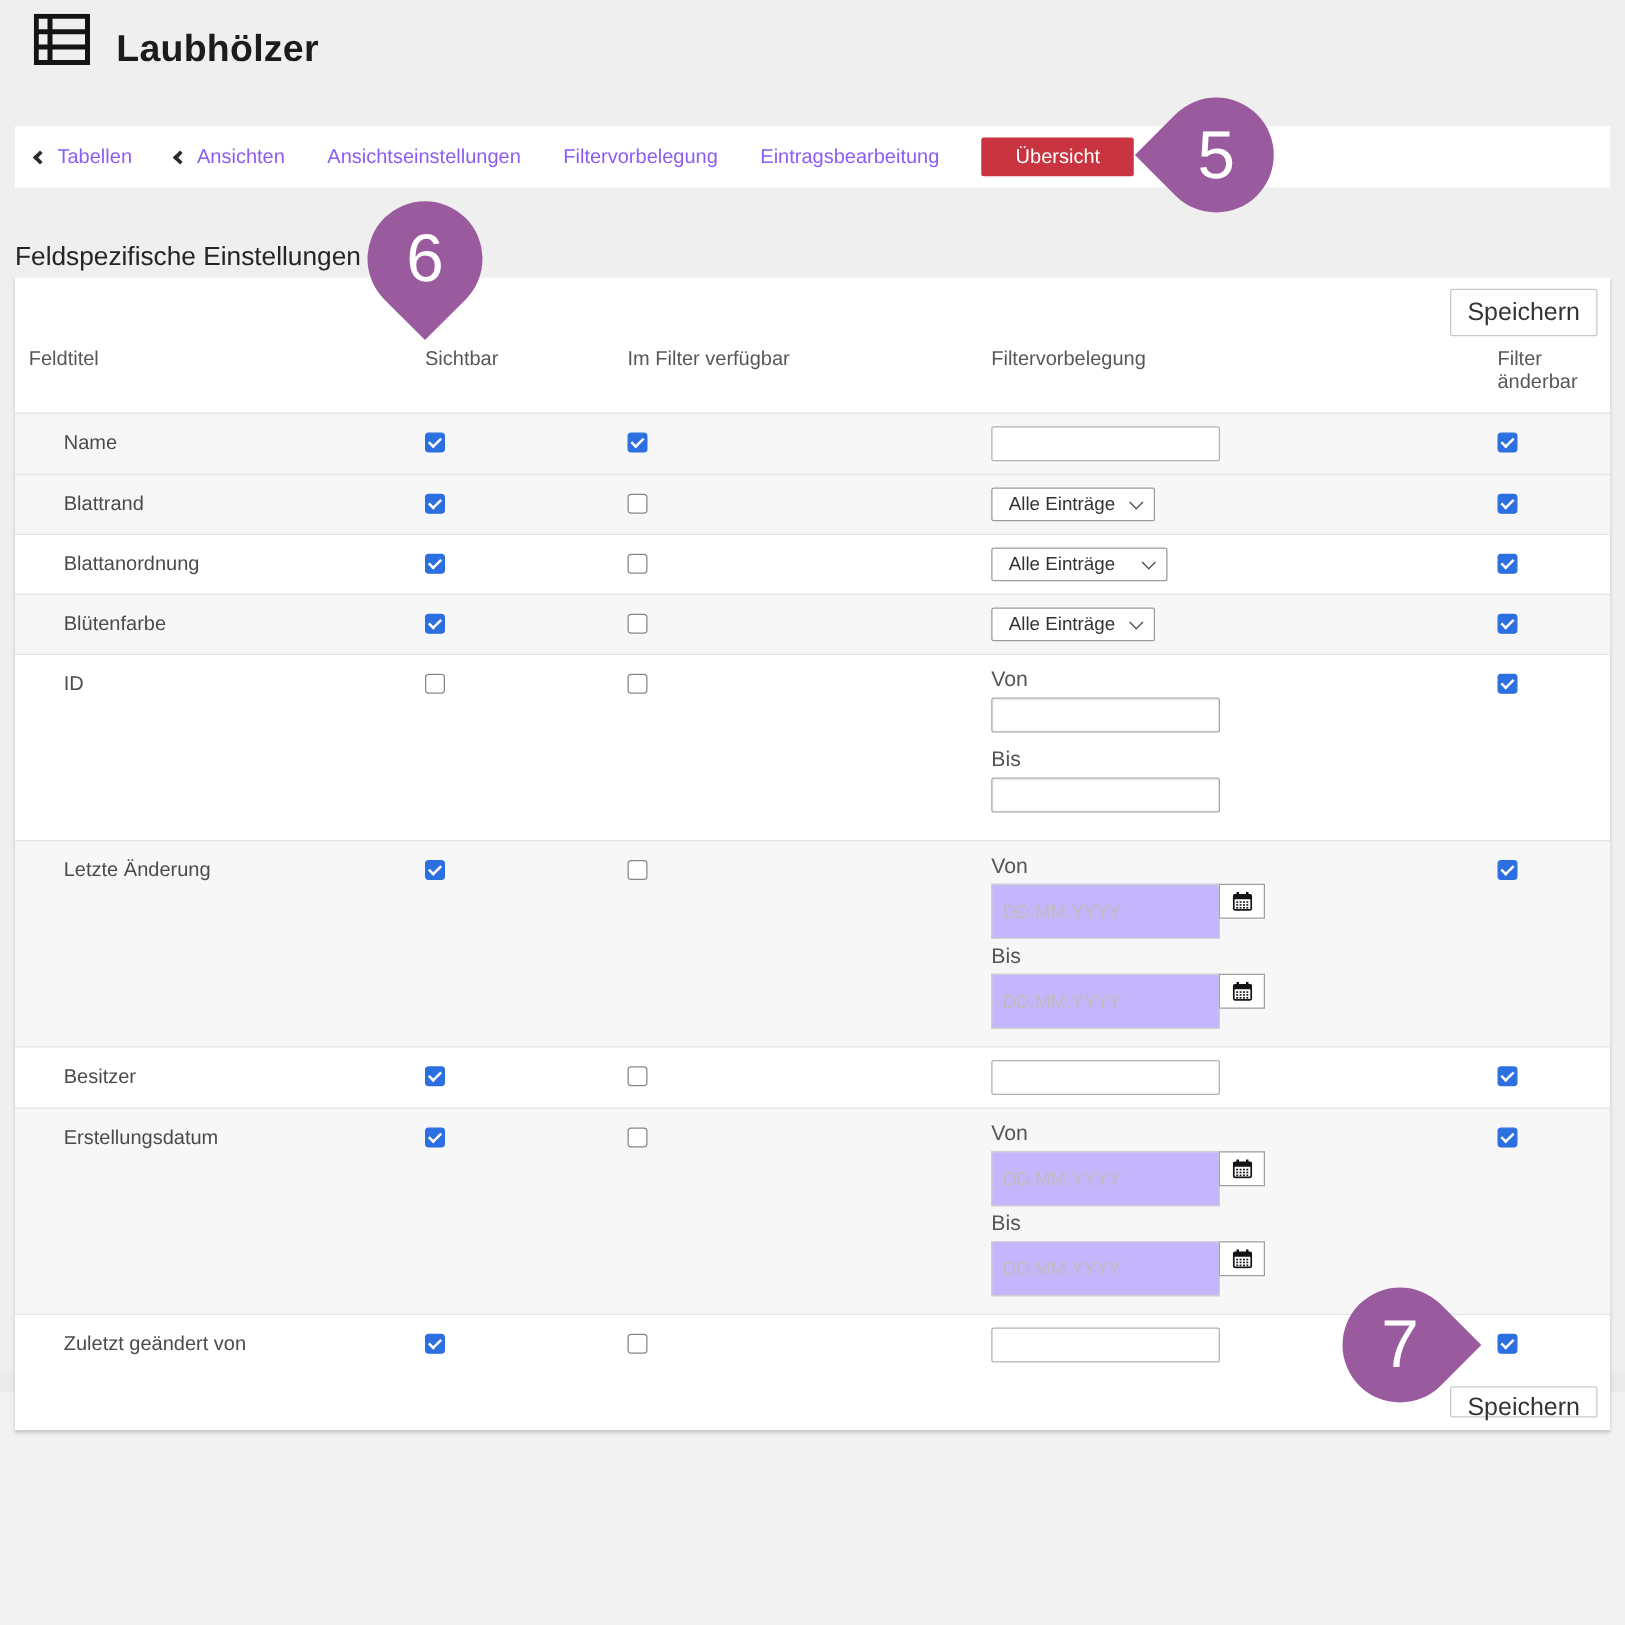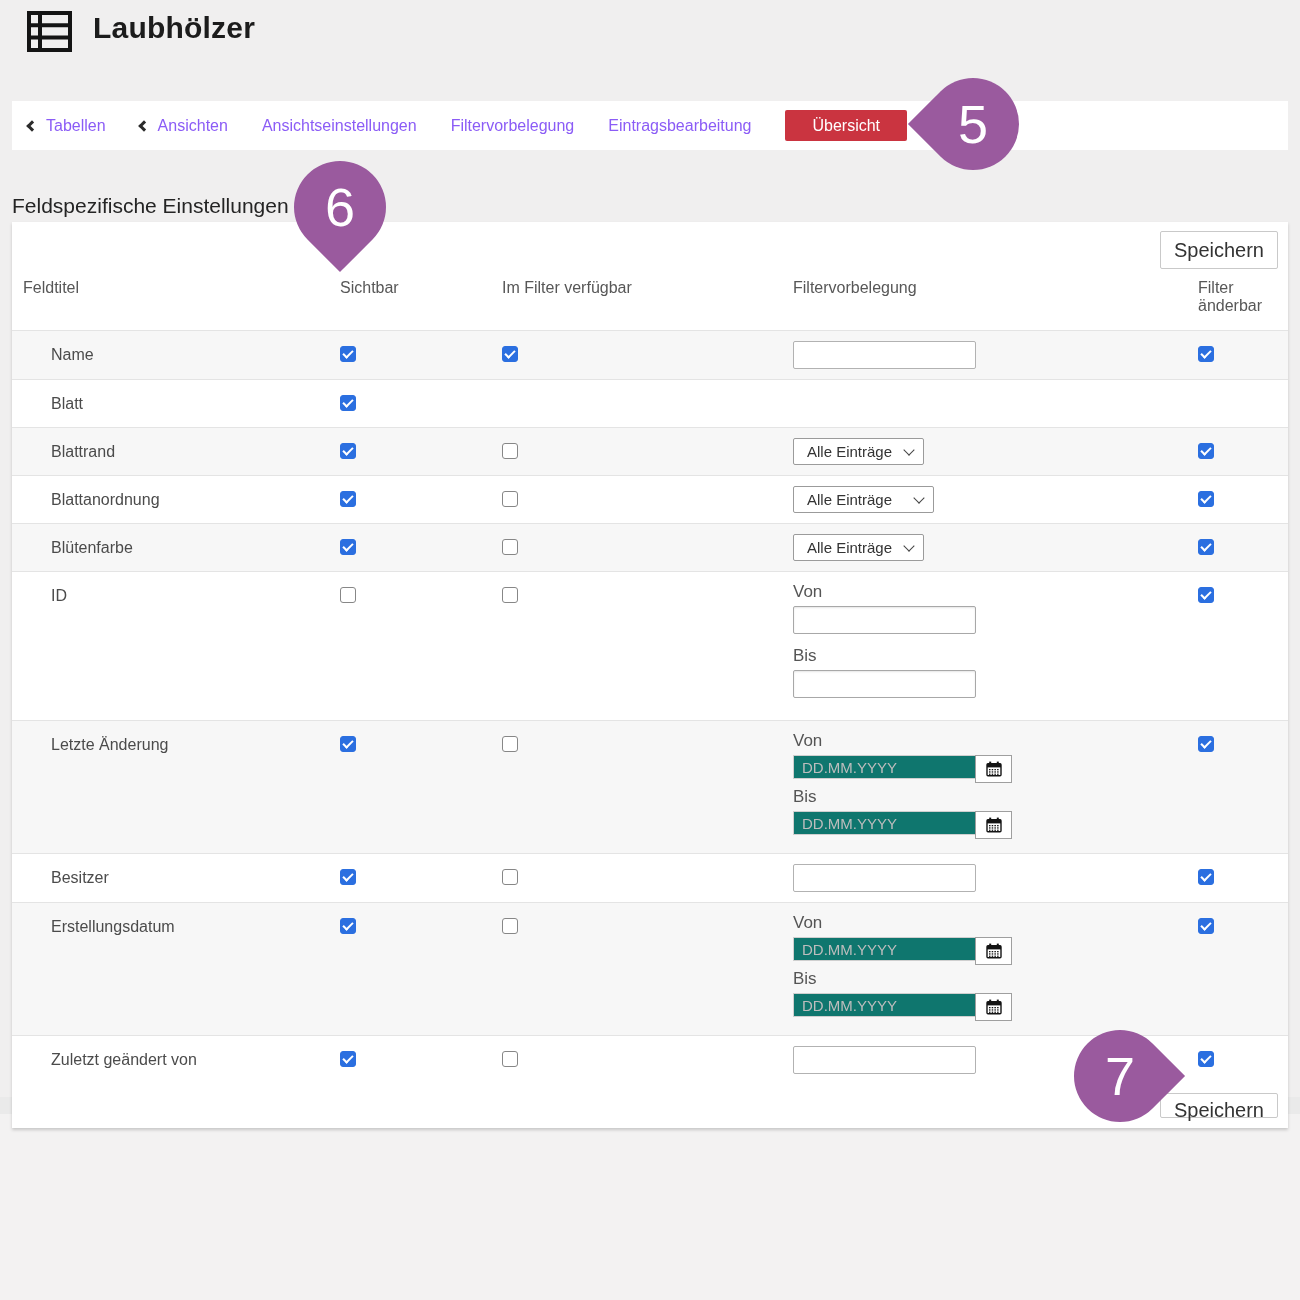--- a/index.html
+++ b/index.html
@@ -8,21 +8,21 @@
     width:1300px; height:1300px; position:relative;
     background:#f0efef;
     font-family:"Liberation Sans","DejaVu Sans",sans-serif;
     color:#3d3d3d; overflow:hidden;
   }
   
   .band-dark { position:absolute; left:0; top:1097px; width:1300px; height:17px; background:#eaeaea; }
   .band-light { position:absolute; left:0; top:1114px; width:1300px; height:186px; background:#f3f2f2; }
 
   
-  .app-header { position:absolute; left:27px; top:11px; display:flex; align-items:flex-start; }
+  .app-header { position:absolute; left:27px; top:11px; display:flex; align-items:flex-end; }
   .app-header h1 { margin:0 0 0 21px; font-size:30px; font-weight:bold; color:#1c1c1c; letter-spacing:0.2px; }
 
   
   .navbar { position:absolute; left:12px; top:101px; width:1276px; height:49px;
     background:#fff; display:flex; align-items:center; padding-left:16px; }
   .nav-item { display:flex; align-items:center; font-size:16px; color:#8b5cf6;
     margin-right:34px; cursor:pointer; white-space:nowrap; }
   .chev-left { display:inline-block; width:8px; height:8px;
     border-left:3px solid #2b2b2b; border-bottom:3px solid #2b2b2b;
     transform:rotate(45deg); margin-right:10px; margin-top:1px; }
@@ -65,21 +65,21 @@
   .select.wide { width:141px; }
   .sel-chev { margin-left:auto; width:8px; height:8px;
     border-left:1.6px solid #444; border-bottom:1.6px solid #444;
     transform:rotate(-45deg); margin-top:-4px; }
 
   .range-label { font-size:17px; color:#555; margin-bottom:4px; }
   .range-block { margin-bottom:12px; }
   .range-block.tight { margin-bottom:4px; }
 
   .date-group { display:flex; }
-  .date-input { width:183px; height:24px; border:1px solid #cfcfcf; background:#0f766e;
+  .date-input { width:183px; height:44px; border:1px solid #cfcfcf; background:#c4b5fd;
     font-family:inherit; font-size:15px; padding:0 8px; outline:none; }
   .date-input::placeholder { color:#bdbdbd; }
   .cal-btn { width:37px; height:28px; margin-left:-1px; border:1px solid #9f9f9f;
     background:#fff; display:flex; align-items:center; justify-content:center;
     cursor:pointer; padding:0; }
 
   .panel-bottom { display:flex; justify-content:flex-end; padding:9px 10px 10px 0; height:44px; }
 
   
   .pin { position:absolute; width:92px; height:92px; background:#9a5a9e;
@@ -157,29 +157,20 @@
       </div>
     <div>
         <span class="cb checked"></span>
       </div>
     <div><input class="txt" style=""></div>
     <div>
         <span class="cb checked"></span>
       </div>
   </div>
 
-  <div class="grid-row row">
-    <div class="row-label">Blatt</div>
-    <div>
-        <span class="cb checked"></span>
-      </div>
-    <div></div>
-      <div></div>
-      <div></div>
-  </div>
 
   <div class="grid-row row odd">
     <div class="row-label">Blattrand</div>
     <div>
         <span class="cb checked"></span>
       </div>
     <div>
         <span class="cb"></span>
       </div>
     <div>

